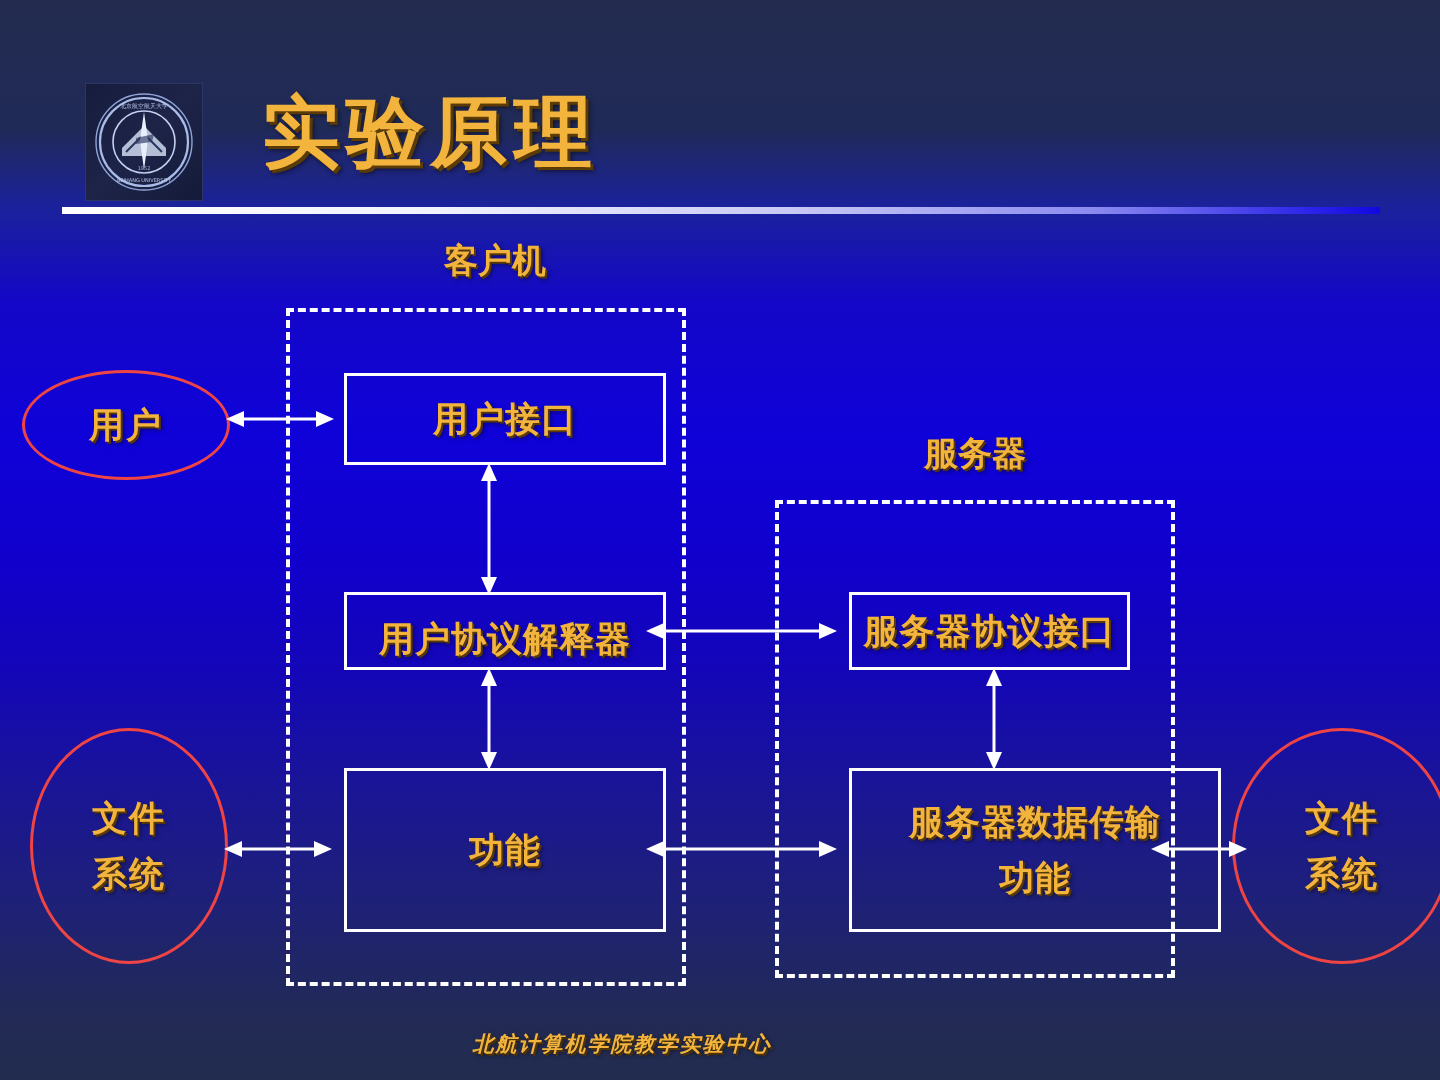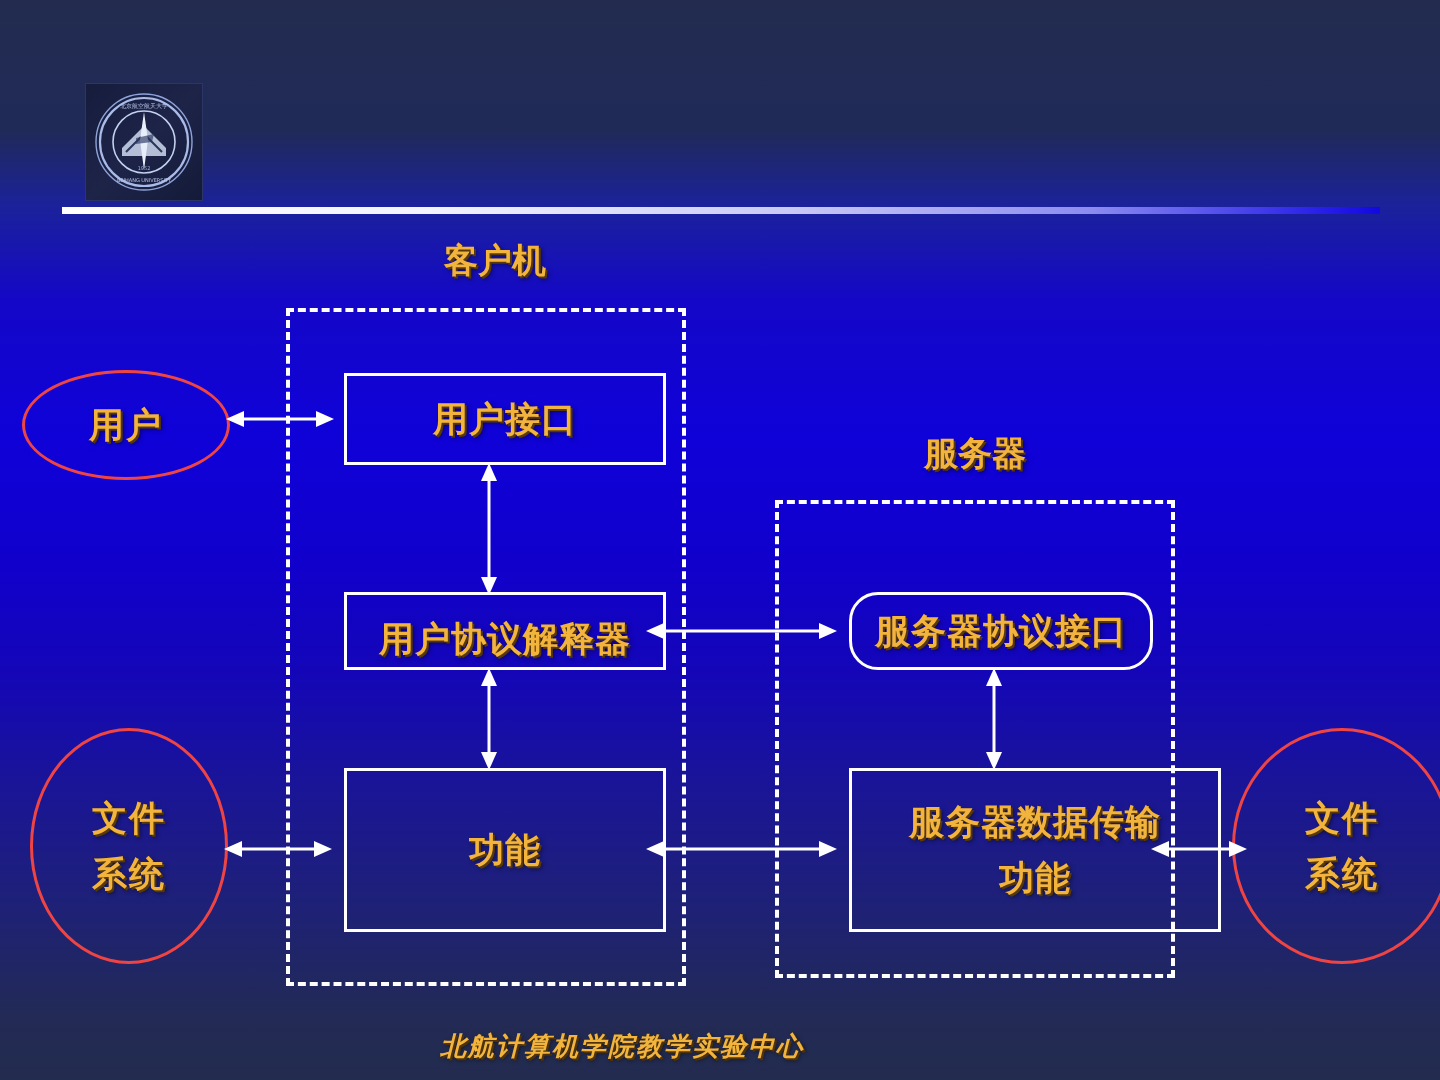--- a/index.html
+++ b/index.html
@@ -133,24 +133,24 @@
 
   .arrow { position: absolute; }
   .arrow svg { display: block; overflow: visible; }
 
   
   #footer-text {
     position: absolute;
     left: 0; bottom: 16px;
     width: 1244px;
     text-align: center;
-    font-family: Liberation Sans, sans-serif;
+    font-family: Liberation Mono, monospace;
     font-weight: bold;
     font-style: italic;
-    font-size: 26px;
+    font-size: 21px;
     line-height: 36px;
     letter-spacing: 2px;
     color: #F2B43C;
     text-shadow: 2px 2px 0 #4e3205, 2px 2px 4px rgba(0,0,0,0.6);
   }
 </style>
 </head>
 <body>
 
 <div id="slide-header">
@@ -163,20 +163,21 @@
       <path d="M30 58 L52 36 L74 58 L74 66 L30 66 Z" fill="#d6e0f5" opacity="0.82"></path>
       <path d="M34 62 L52 44 L70 62" fill="none" stroke="#2a3560" stroke-width="2"></path>
       <path d="M52 22 L56 50 L52 80 L48 50 Z" fill="#e9eefb"></path>
       <path d="M44 48 L62 44 L60 52 L44 54 Z" fill="#2a3560" opacity="0.65"></path>
       <text x="52" y="18" font-size="6" fill="#b9c7ea" text-anchor="middle" font-family="DejaVu Sans, sans-serif">北京航空航天大学</text>
       <text x="52" y="92" font-size="5" fill="#b9c7ea" text-anchor="middle" font-family="DejaVu Sans, sans-serif">BEIHANG UNIVERSITY</text>
       <text x="52" y="80" font-size="5" fill="#9fb1dd" text-anchor="middle" font-family="DejaVu Sans, sans-serif">1952</text>
     </svg>
   </div>
 
+  <div id="slide-title">实验原理</div>
 
   <div id="title-rule"></div>
 </div>
 
 <div id="diagram">
 
   <div class="zone-label" style="left:345px; top:240px; width:300px;">客户机</div>
   <div class="zone-label" style="left:825px; top:433px; width:300px;">服务器</div>
 
   <div class="dashed-zone" style="left:286px; top:308px; width:400px; height:678px;"></div>
@@ -187,21 +188,21 @@
   </div>
 
   <div class="proc-box" style="left:328px; top:592px; width:322px; height:78px;justify-content:flex-end;">
     <span class="box-line">用户协议解释器</span>
   </div>
 
   <div class="proc-box" style="left:328px; top:768px; width:322px; height:164px;">
     <span class="box-line">功能</span>
   </div>
 
-  <div class="proc-box" style="left:833px; top:592px; width:304px; height:78px;border-radius:29px;">
+  <div class="proc-box" style="left:833px; top:592px; width:281px; height:78px;">
     <span class="box-line">服务器协议接口</span>
   </div>
 
   <div class="proc-box" style="left:833px; top:768px; width:372px; height:164px;">
     <span class="box-line">服务器数据传输</span>
     <span class="box-line">功能</span>
   </div>
 
   <div class="ellipse-node" style="left:22px; top:370px; width:208px; height:110px;">
     <span class="node-line">用户</span>

